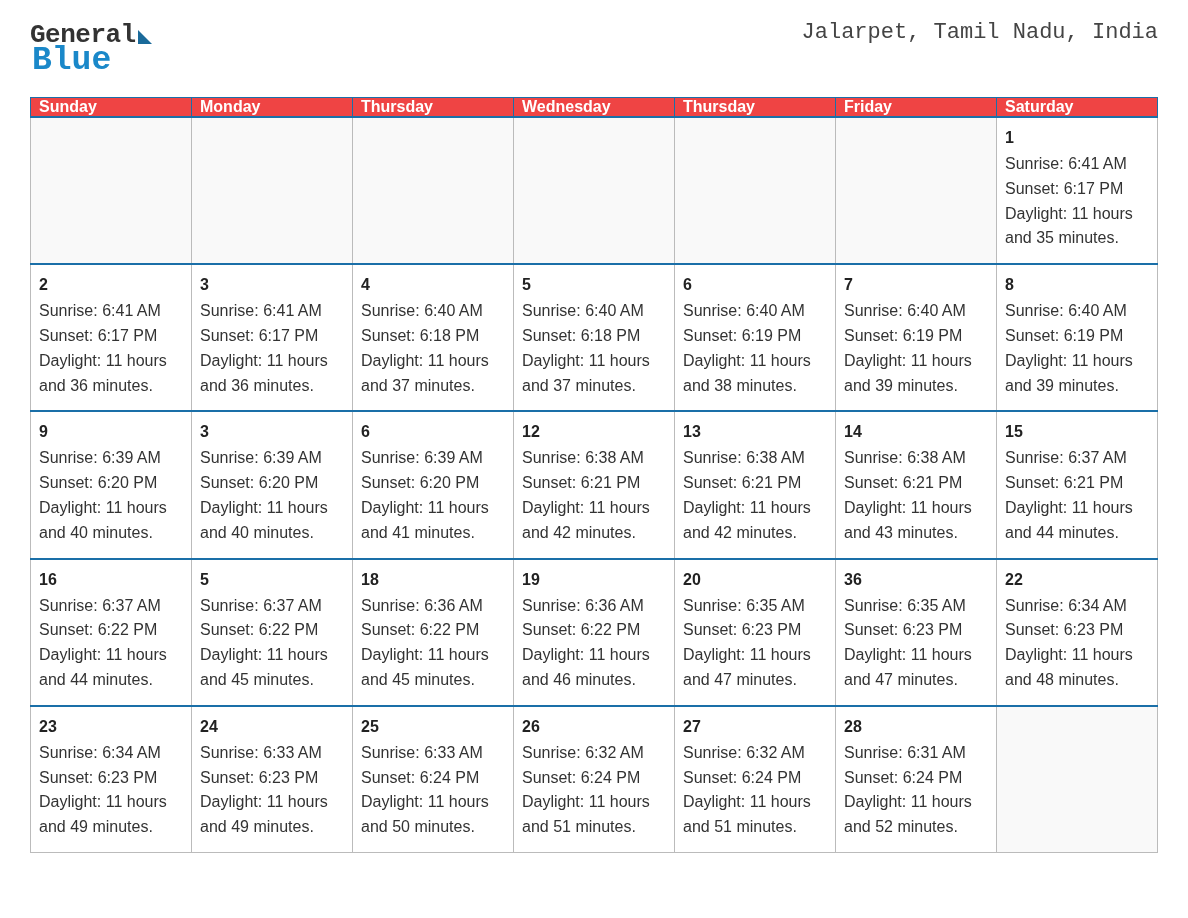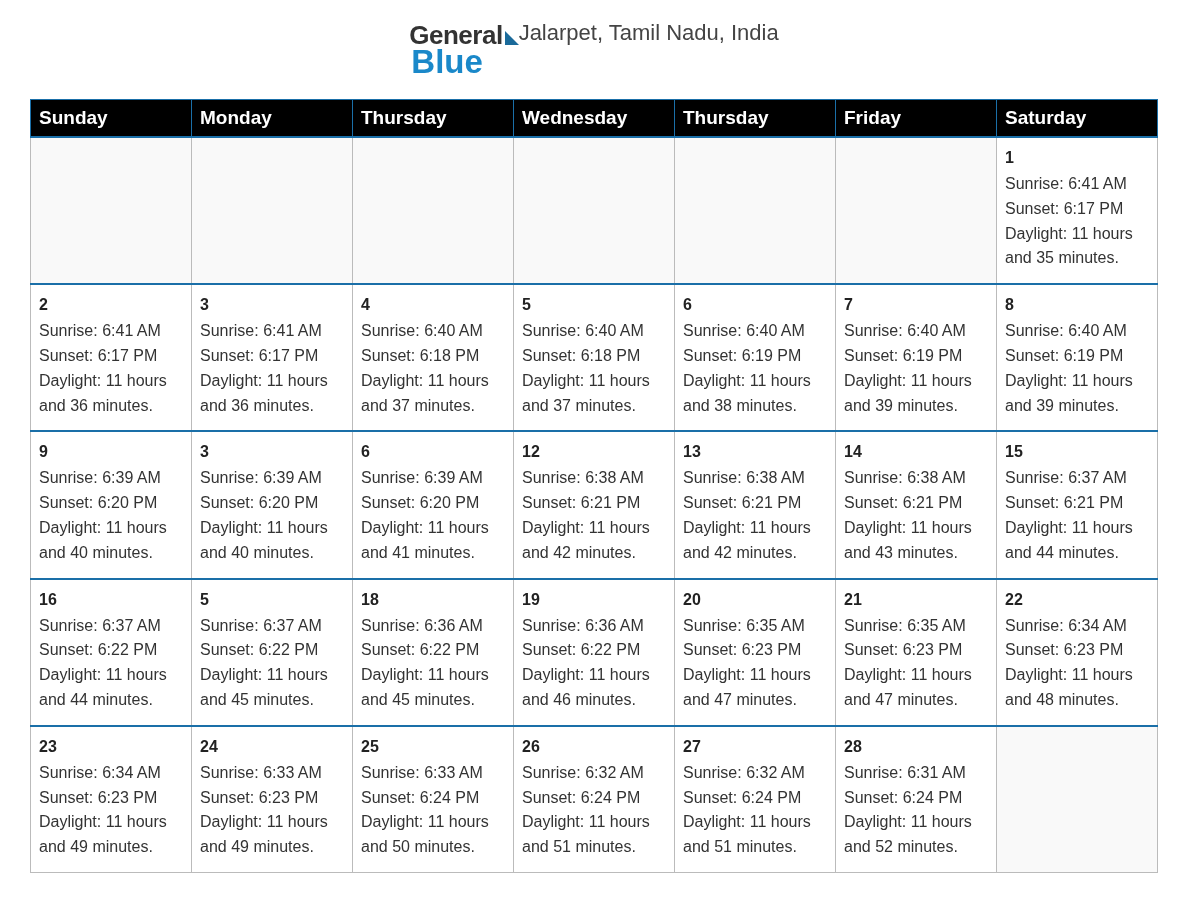--- a/index.html
+++ b/index.html
@@ -6,23 +6,24 @@
     body {
       font-family: Arial, sans-serif;
       background: #fff;
       color: #222;
       width: 1188px;
       min-height: 918px;
       padding: 20px 30px;
     }
     .header {
       display: flex;
-      justify-content: center;
+      justify-content: space-between;
       align-items: flex-start;
       margin-bottom: 18px;
+      font-family: Liberation Mono, monospace;
     }
     .logo {
       display: flex;
       flex-direction: column;
       align-items: flex-start;
     }
     .logo-top {
       display: flex;
       align-items: center;
     }
@@ -60,25 +61,25 @@
     .location {
       font-size: 22px;
       color: #444;
     }
     .calendar {
       width: 100%;
       border-collapse: collapse;
       border: 1px solid #aaa;
     }
     .calendar th {
-      background-color: #000000;
+      background-color: #ef4444;
       color: #fff;
-      padding: 7px 8px;
+      padding: 0 8px;
       text-align: left;
-      font-size: 19px;
+      font-size: 16px;
       font-weight: bold;
       border: 1px solid #1a6fa8;
     }
     .calendar td {
       vertical-align: top;
       width: calc(100% / 7);
       padding: 8px 8px 12px 8px;
       border: 1px solid #bbb;
       min-height: 110px;
       font-size: 13.5px;
@@ -220,21 +221,21 @@
         </td>
         <td>
           <span class="day-number">19</span>
           <div class="day-info">Sunrise: 6:36 AM<br>Sunset: 6:22 PM<br>Daylight: 11 hours<br>and 46 minutes.</div>
         </td>
         <td>
           <span class="day-number">20</span>
           <div class="day-info">Sunrise: 6:35 AM<br>Sunset: 6:23 PM<br>Daylight: 11 hours<br>and 47 minutes.</div>
         </td>
         <td>
-          <span class="day-number">21</span>
+          <span class="day-number">36</span>
           <div class="day-info">Sunrise: 6:35 AM<br>Sunset: 6:23 PM<br>Daylight: 11 hours<br>and 47 minutes.</div>
         </td>
         <td>
           <span class="day-number">22</span>
           <div class="day-info">Sunrise: 6:34 AM<br>Sunset: 6:23 PM<br>Daylight: 11 hours<br>and 48 minutes.</div>
         </td>
       </tr>
       <tr class="week-row">
         <td>
           <span class="day-number">23</span>

